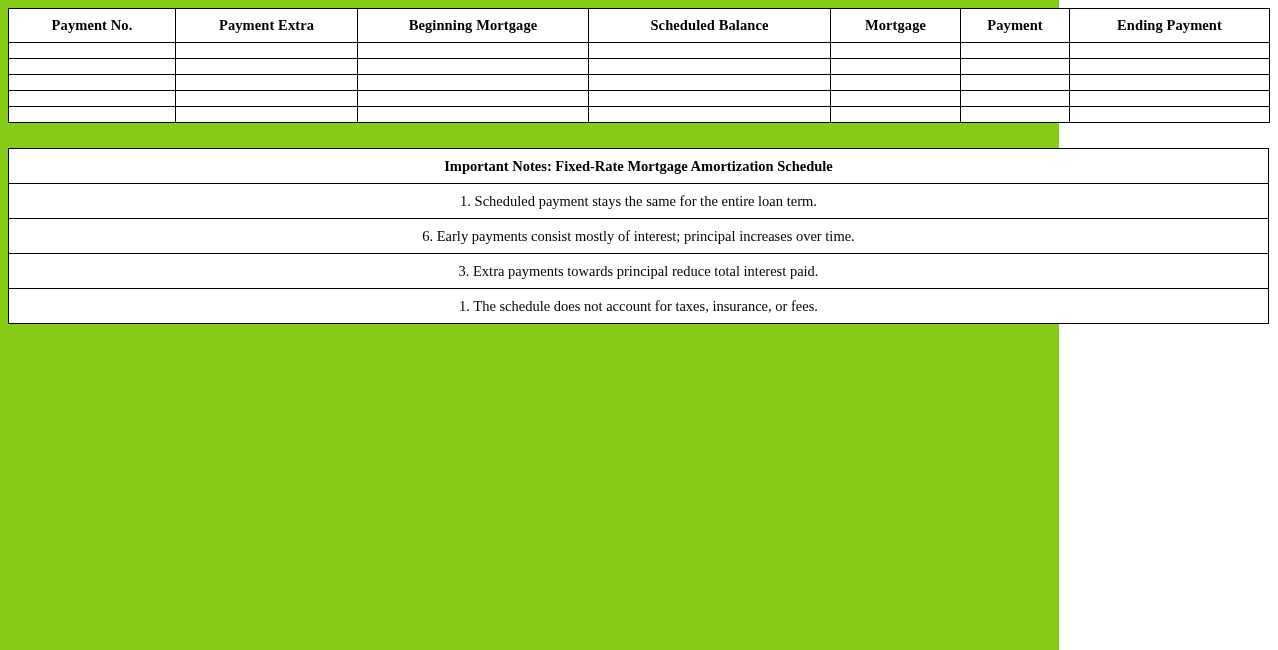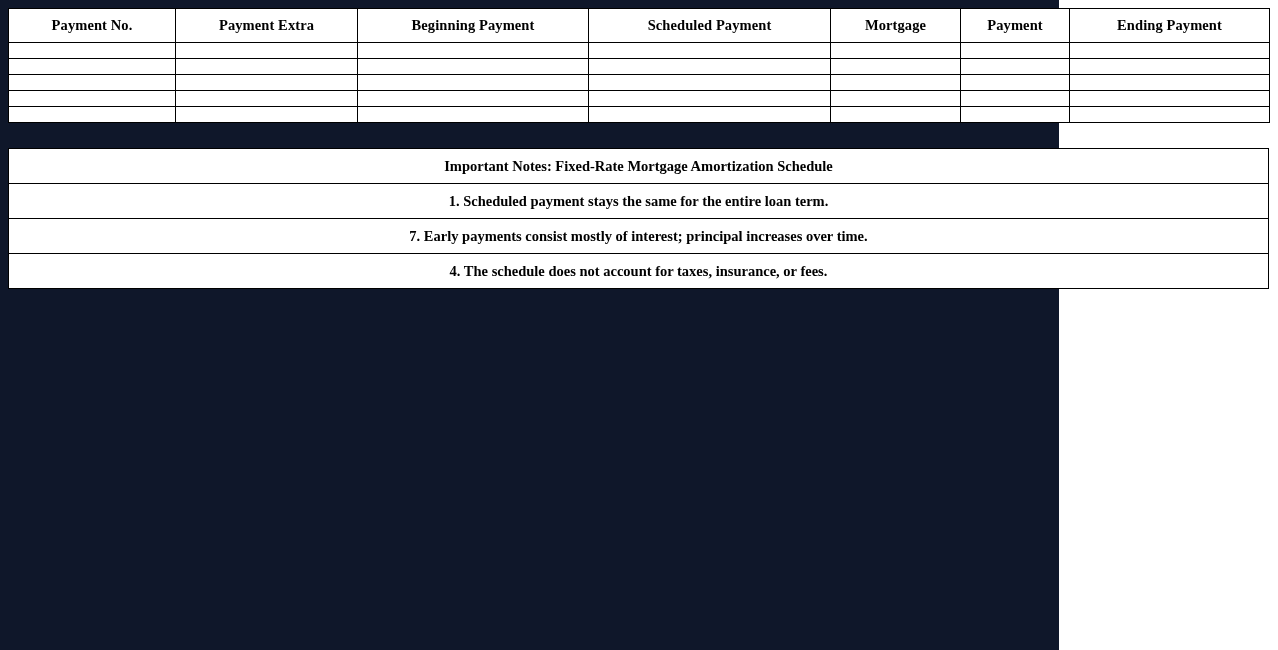--- a/index.html
+++ b/index.html
@@ -14,21 +14,21 @@
     overflow: hidden;
     font-family: "Liberation Serif", "DejaVu Serif", serif;
     color: #000000;
     -webkit-font-smoothing: antialiased;
   }
 
   .page {
     position: relative;
     width: 1059px;
     height: 650px;
-    background: #0f172a;
+    background: #84cc16;
   }
 
   
   .schedule-wrap {
     position: absolute;
     left: 8px;
     top: 8px;
     width: 1261px;
   }
 
@@ -93,21 +93,21 @@
     vertical-align: middle;
     background: #ffffff;
   }
 
   table.notes td.notes-title {
     font-weight: bold;
     font-size: 14.5px;
   }
 
   table.notes td.note-line {
-    font-weight: bold;
+    font-weight: normal;
     font-size: 14.5px;
   }
 </style>
 </head>
 <body>
 
 <div class="page">
 
   <div class="schedule-wrap">
     <table class="grid">
@@ -117,22 +117,22 @@
         <col class="c-beginning-balance">
         <col class="c-scheduled-payment">
         <col class="c-principal">
         <col class="c-interest">
         <col class="c-ending-balance">
       </colgroup>
       <thead>
         <tr>
           <th>Payment No.</th>
           <th>Payment Extra</th>
-          <th>Beginning Payment</th>
-          <th>Scheduled Payment</th>
+          <th>Beginning Mortgage</th>
+          <th>Scheduled Balance</th>
           <th>Mortgage</th>
           <th>Payment</th>
           <th>Ending Payment</th>
         </tr>
       </thead>
       <tbody>
         <tr>
           <td class="cell-empty"></td>
           <td class="cell-empty"></td>
           <td class="cell-empty"></td>
@@ -184,22 +184,25 @@
   <div class="notes-wrap">
     <table class="notes">
       <tbody>
         <tr>
           <td class="notes-title">Important Notes: Fixed-Rate Mortgage Amortization Schedule</td>
         </tr>
         <tr>
           <td class="note-line">1. Scheduled payment stays the same for the entire loan term.</td>
         </tr>
         <tr>
-          <td class="note-line">7. Early payments consist mostly of interest; principal increases over time.</td>
-        </tr>
-        <tr>
-          <td class="note-line">4. The schedule does not account for taxes, insurance, or fees.</td>
+          <td class="note-line">6. Early payments consist mostly of interest; principal increases over time.</td>
+        </tr>
+        <tr>
+          <td class="note-line">3. Extra payments towards principal reduce total interest paid.</td>
+        </tr>
+        <tr>
+          <td class="note-line">1. The schedule does not account for taxes, insurance, or fees.</td>
         </tr>
       </tbody>
     </table>
   </div>
 
 </div>
 
 </body></html>

